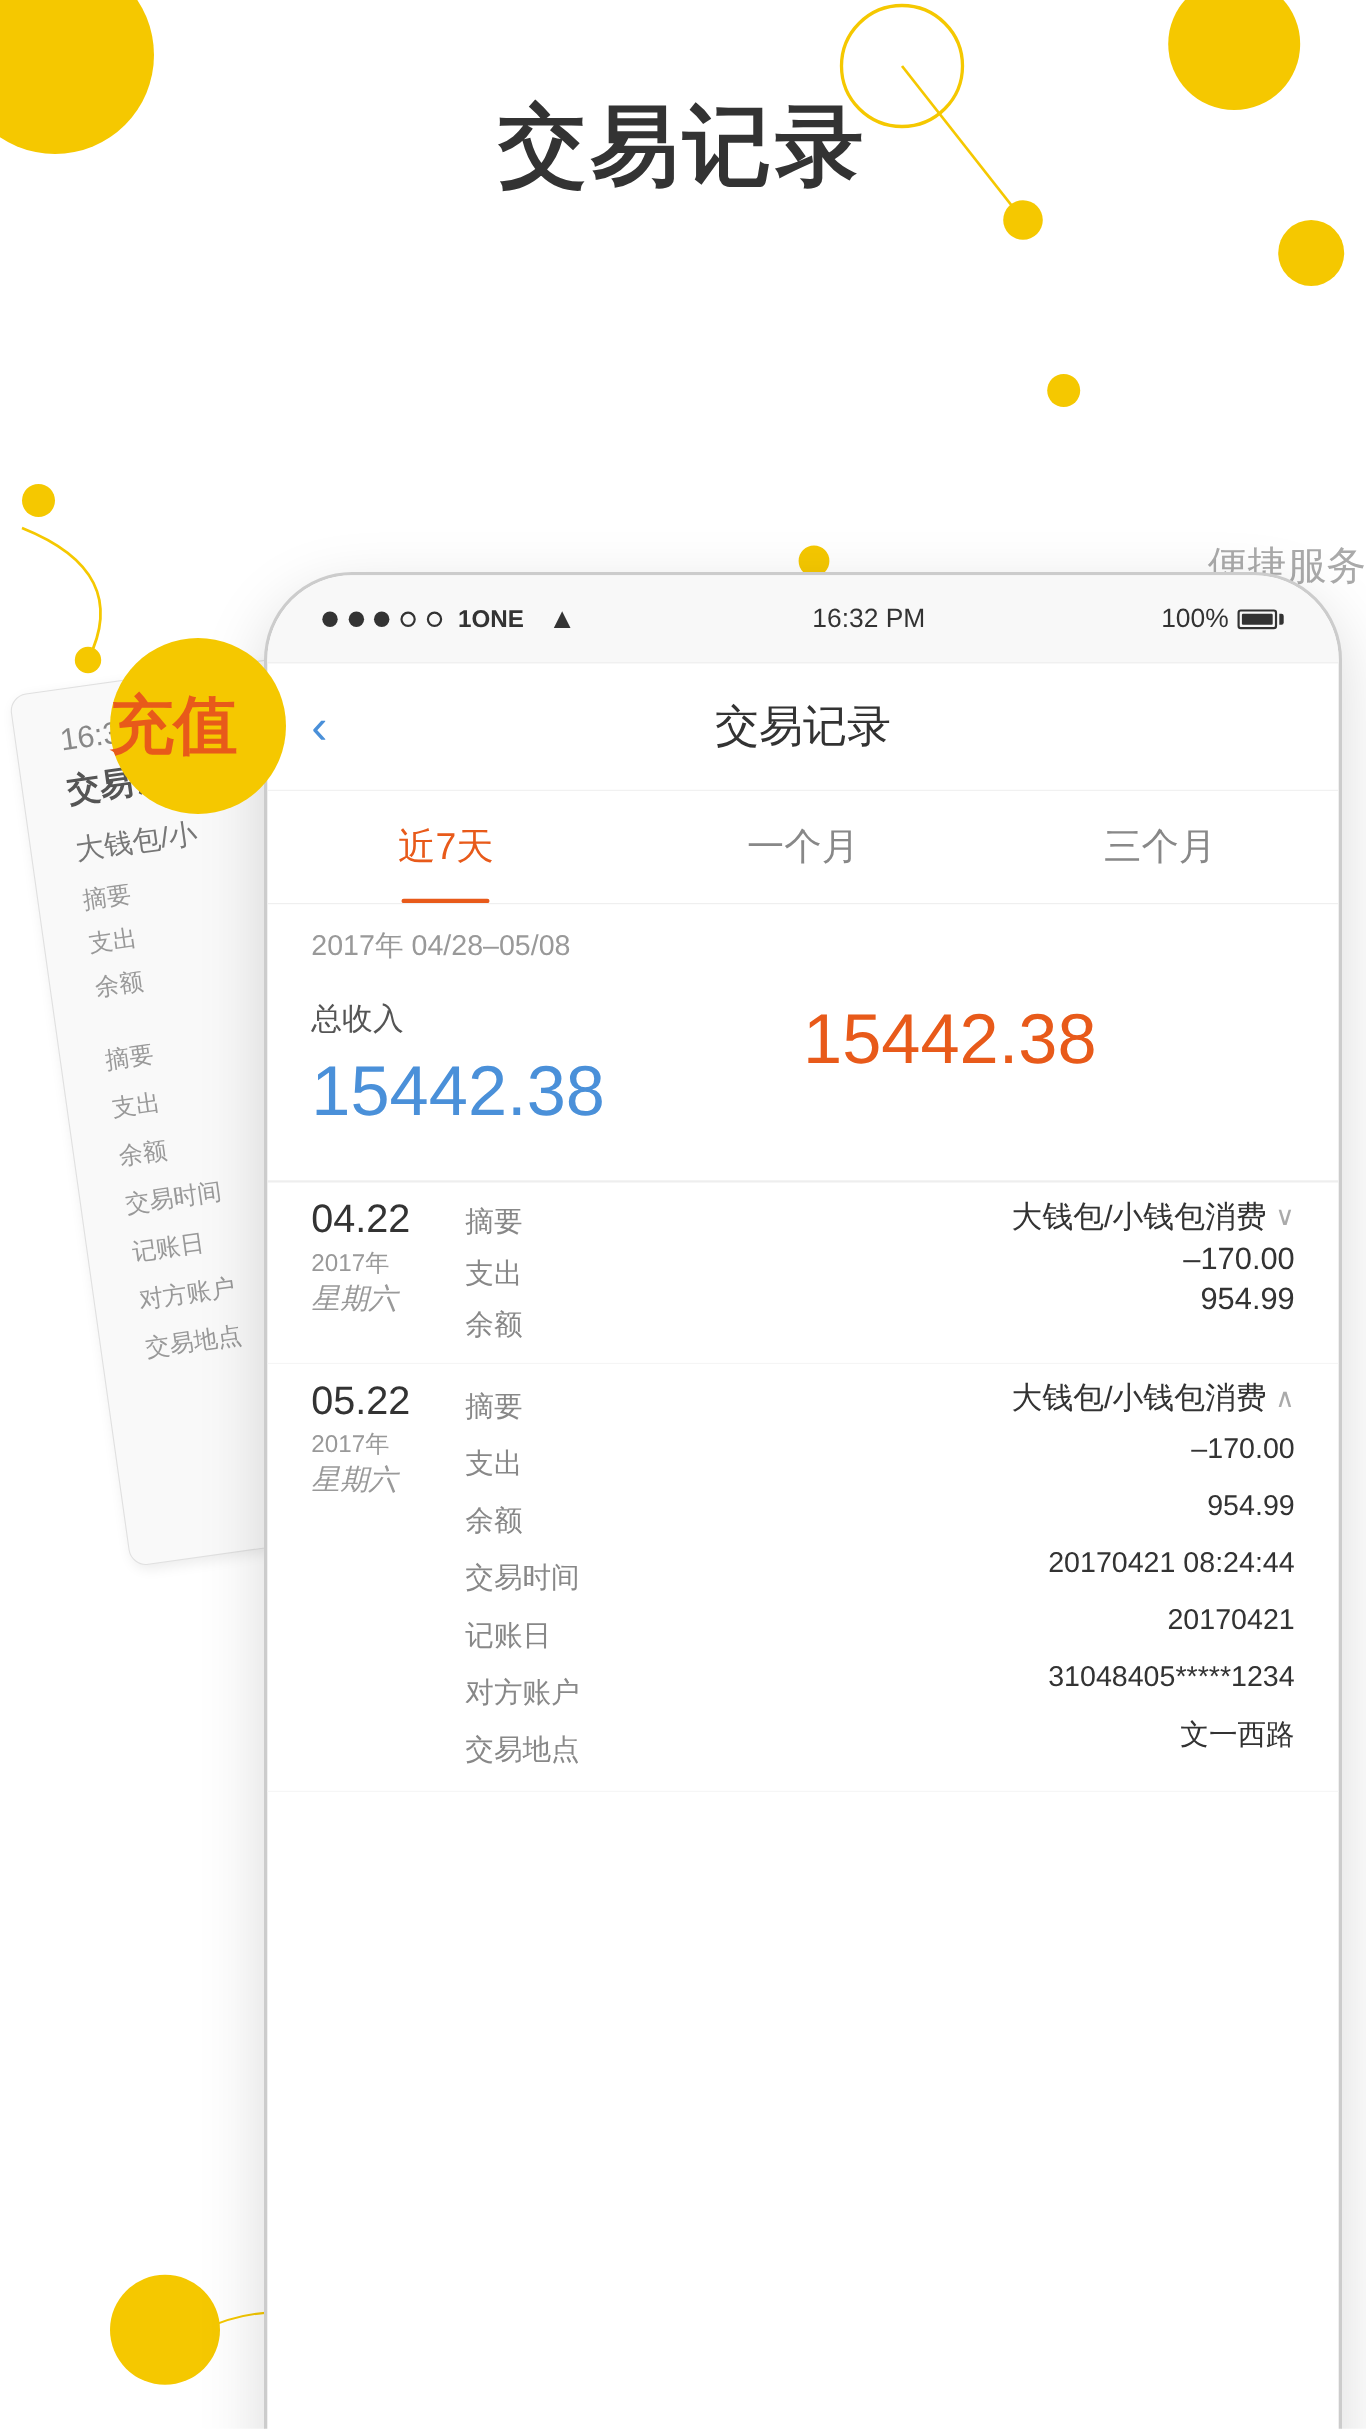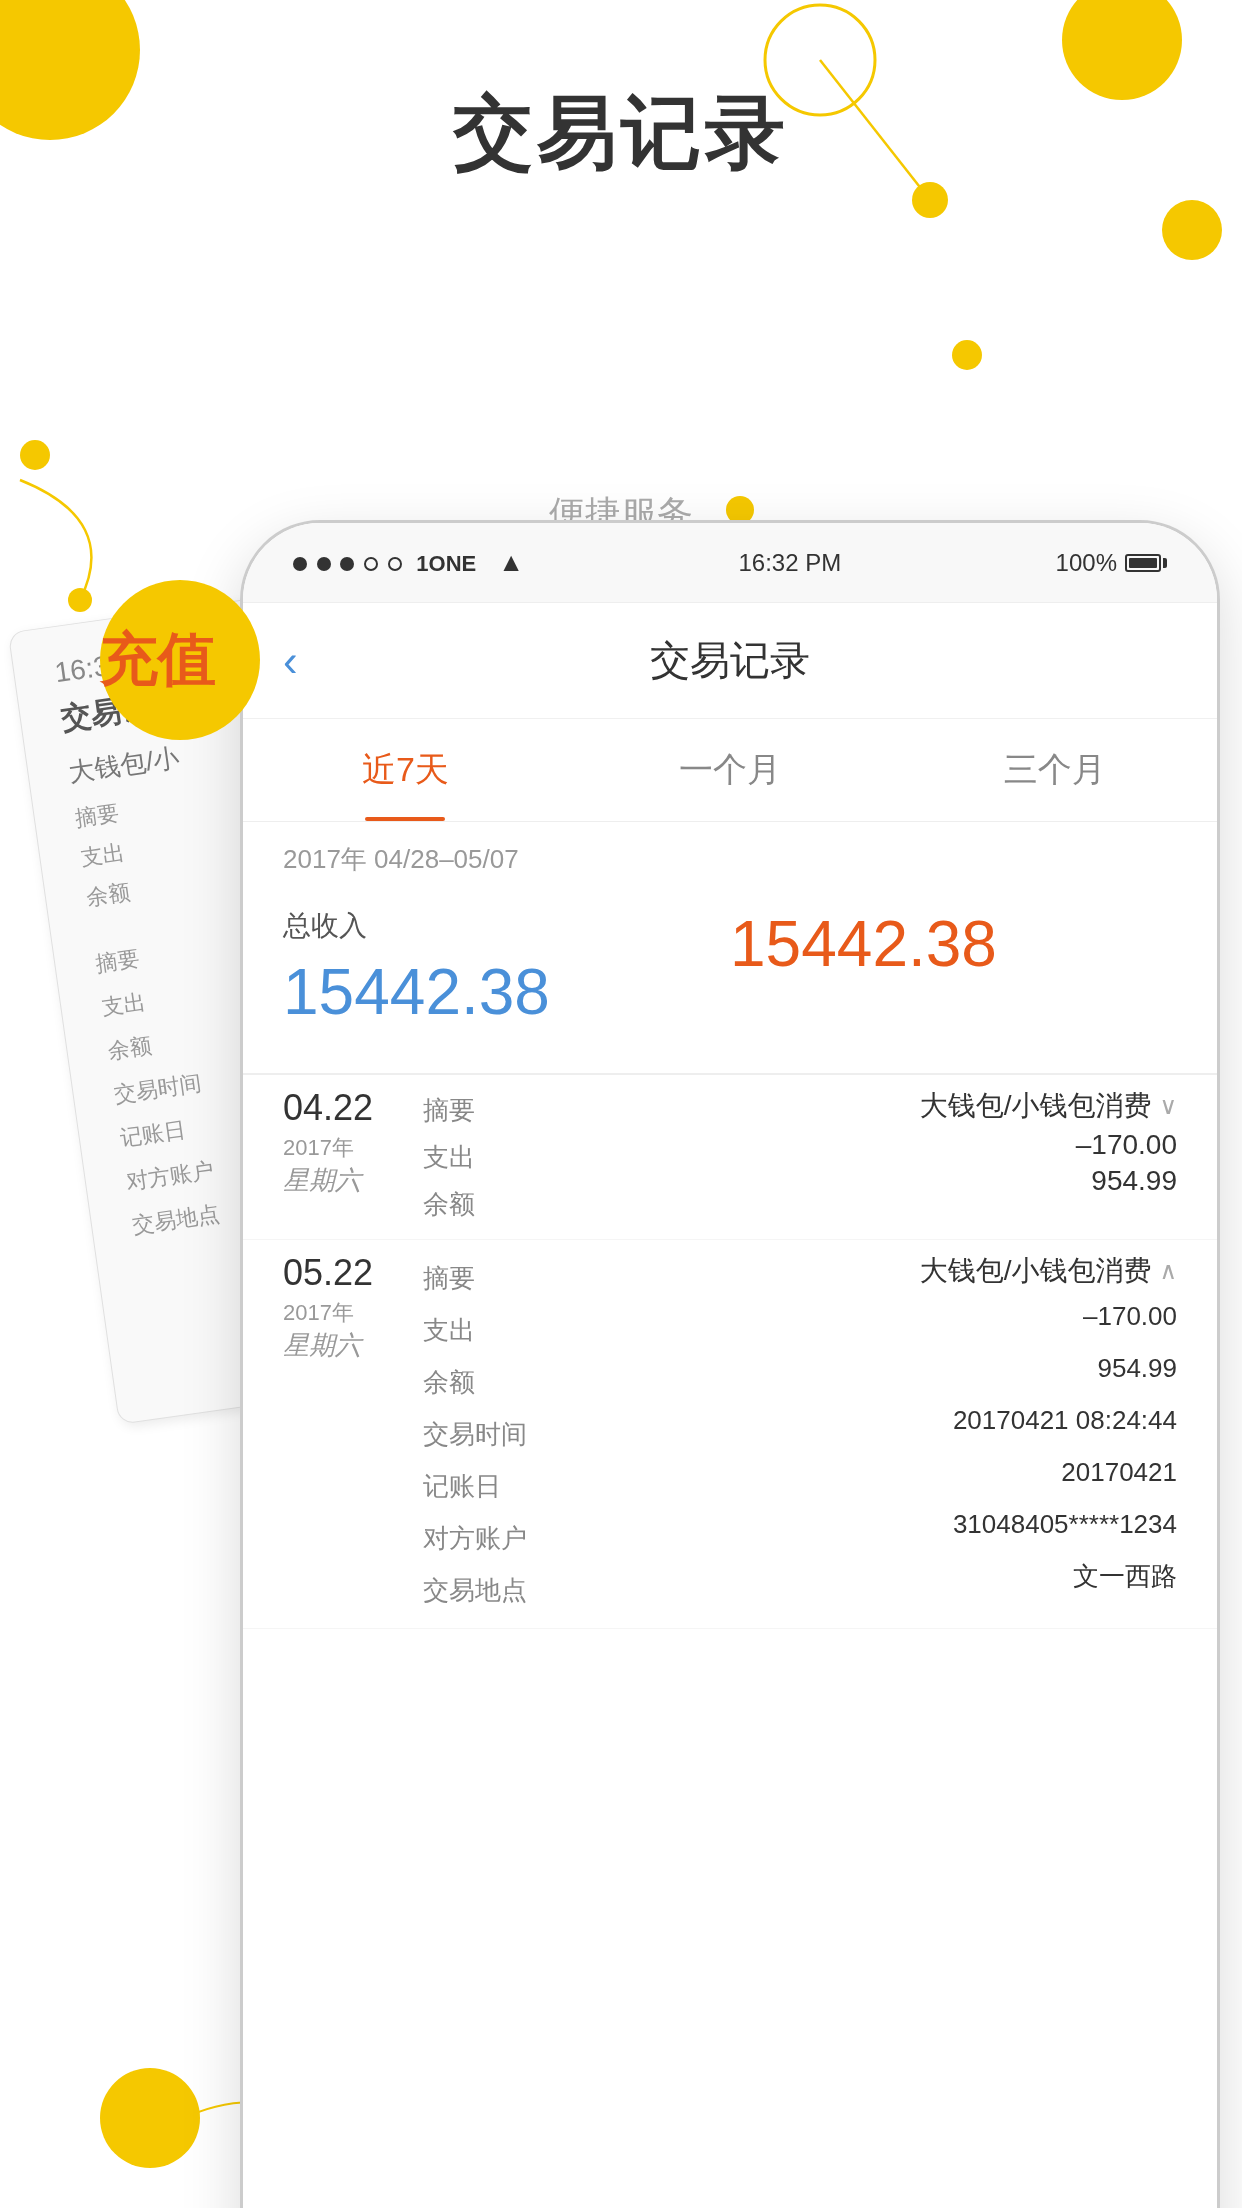--- a/index.html
+++ b/index.html
@@ -75,21 +75,21 @@
       color: #555555;
       margin-top: 10px;
       letter-spacing: 2px;
     }
 
     
     .convenient-label {
       position: absolute;
       top: 490px;
       left: 0; right: 0;
-      text-align: center;
+      text-align: right;
       font-size: 36px;
       color: #aaaaaa;
       z-index: 10;
     }
 
     
     .chongzhi-badge {
       position: absolute;
       top: 580px;
       left: 100px;
@@ -466,21 +466,21 @@
     <div class="nav-back">‹</div>
     <div class="nav-title">交易记录</div>
   </div>
 
   <div class="tabs-row">
     <div class="tab-item active">近7天</div>
     <div class="tab-item">一个月</div>
     <div class="tab-item">三个月</div>
   </div>
 
-  <div class="date-range">2017年  04/28–05/07</div>
+  <div class="date-range">2017年  04/28–05/08</div>
 
   <div class="summary-section">
     <div class="summary-item">
       <div class="summary-label">总收入</div>
       <div class="summary-value-income">15442.38</div>
     </div>
     <div class="summary-item">
       <div class="summary-value-expense">15442.38</div>
     </div>
   </div>

